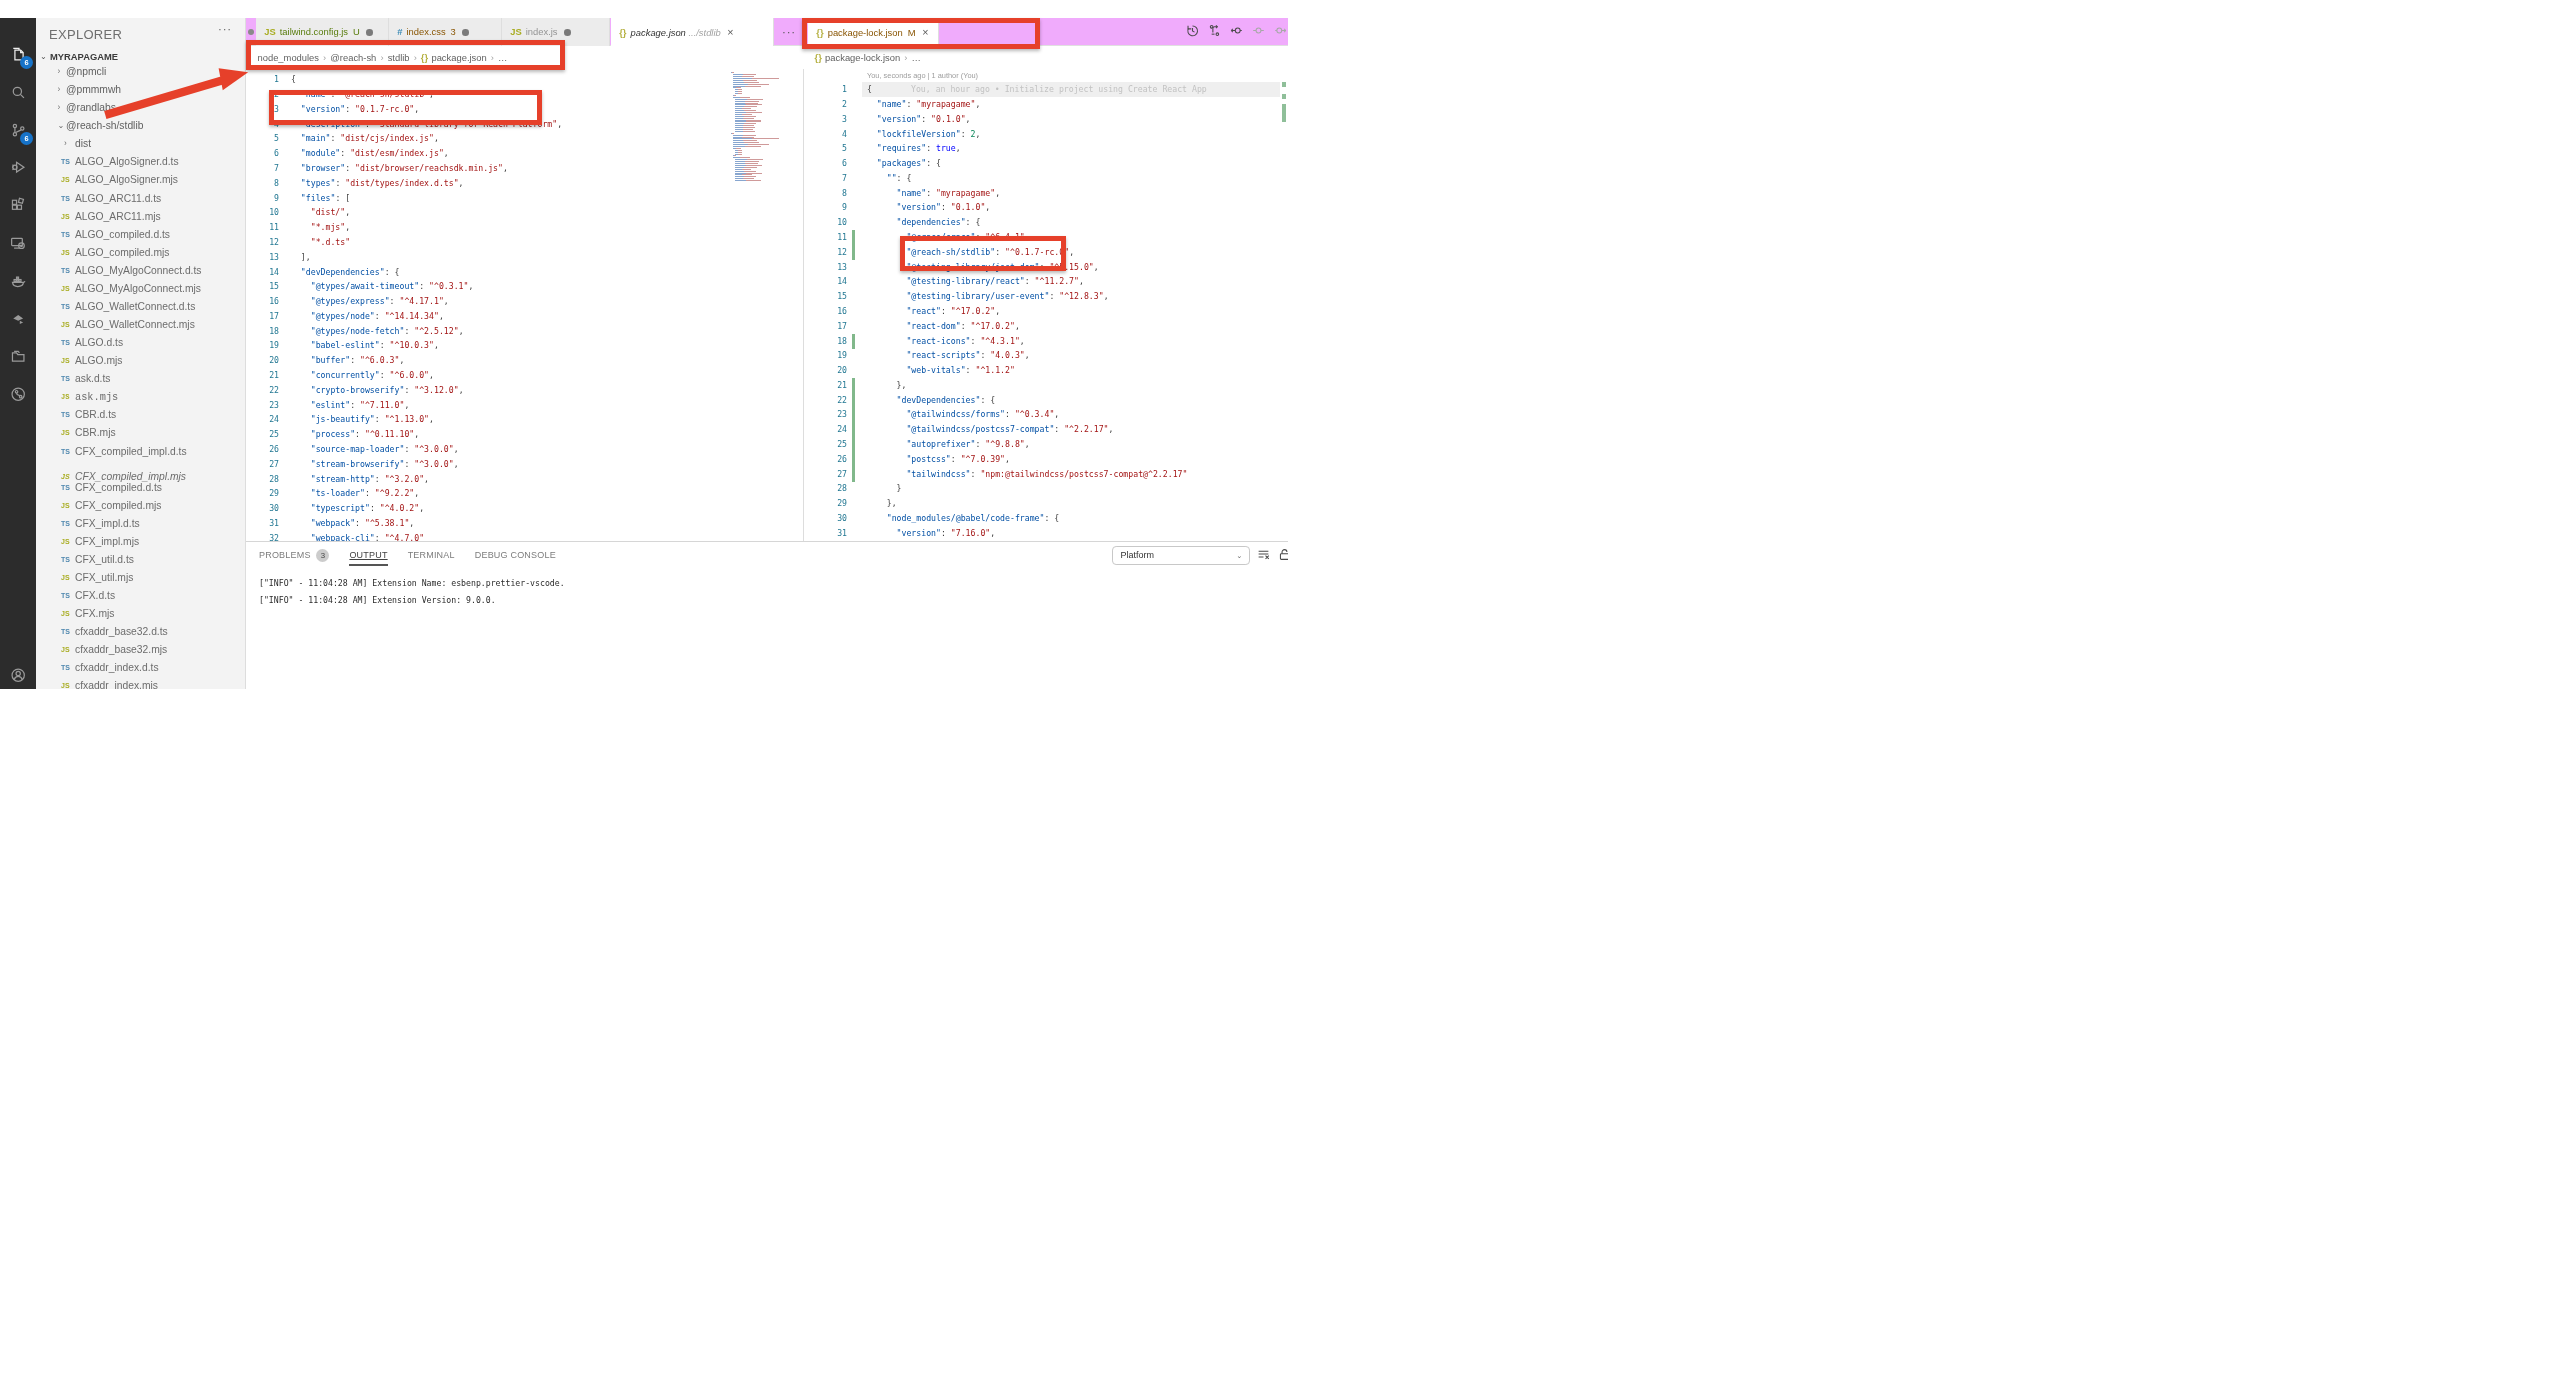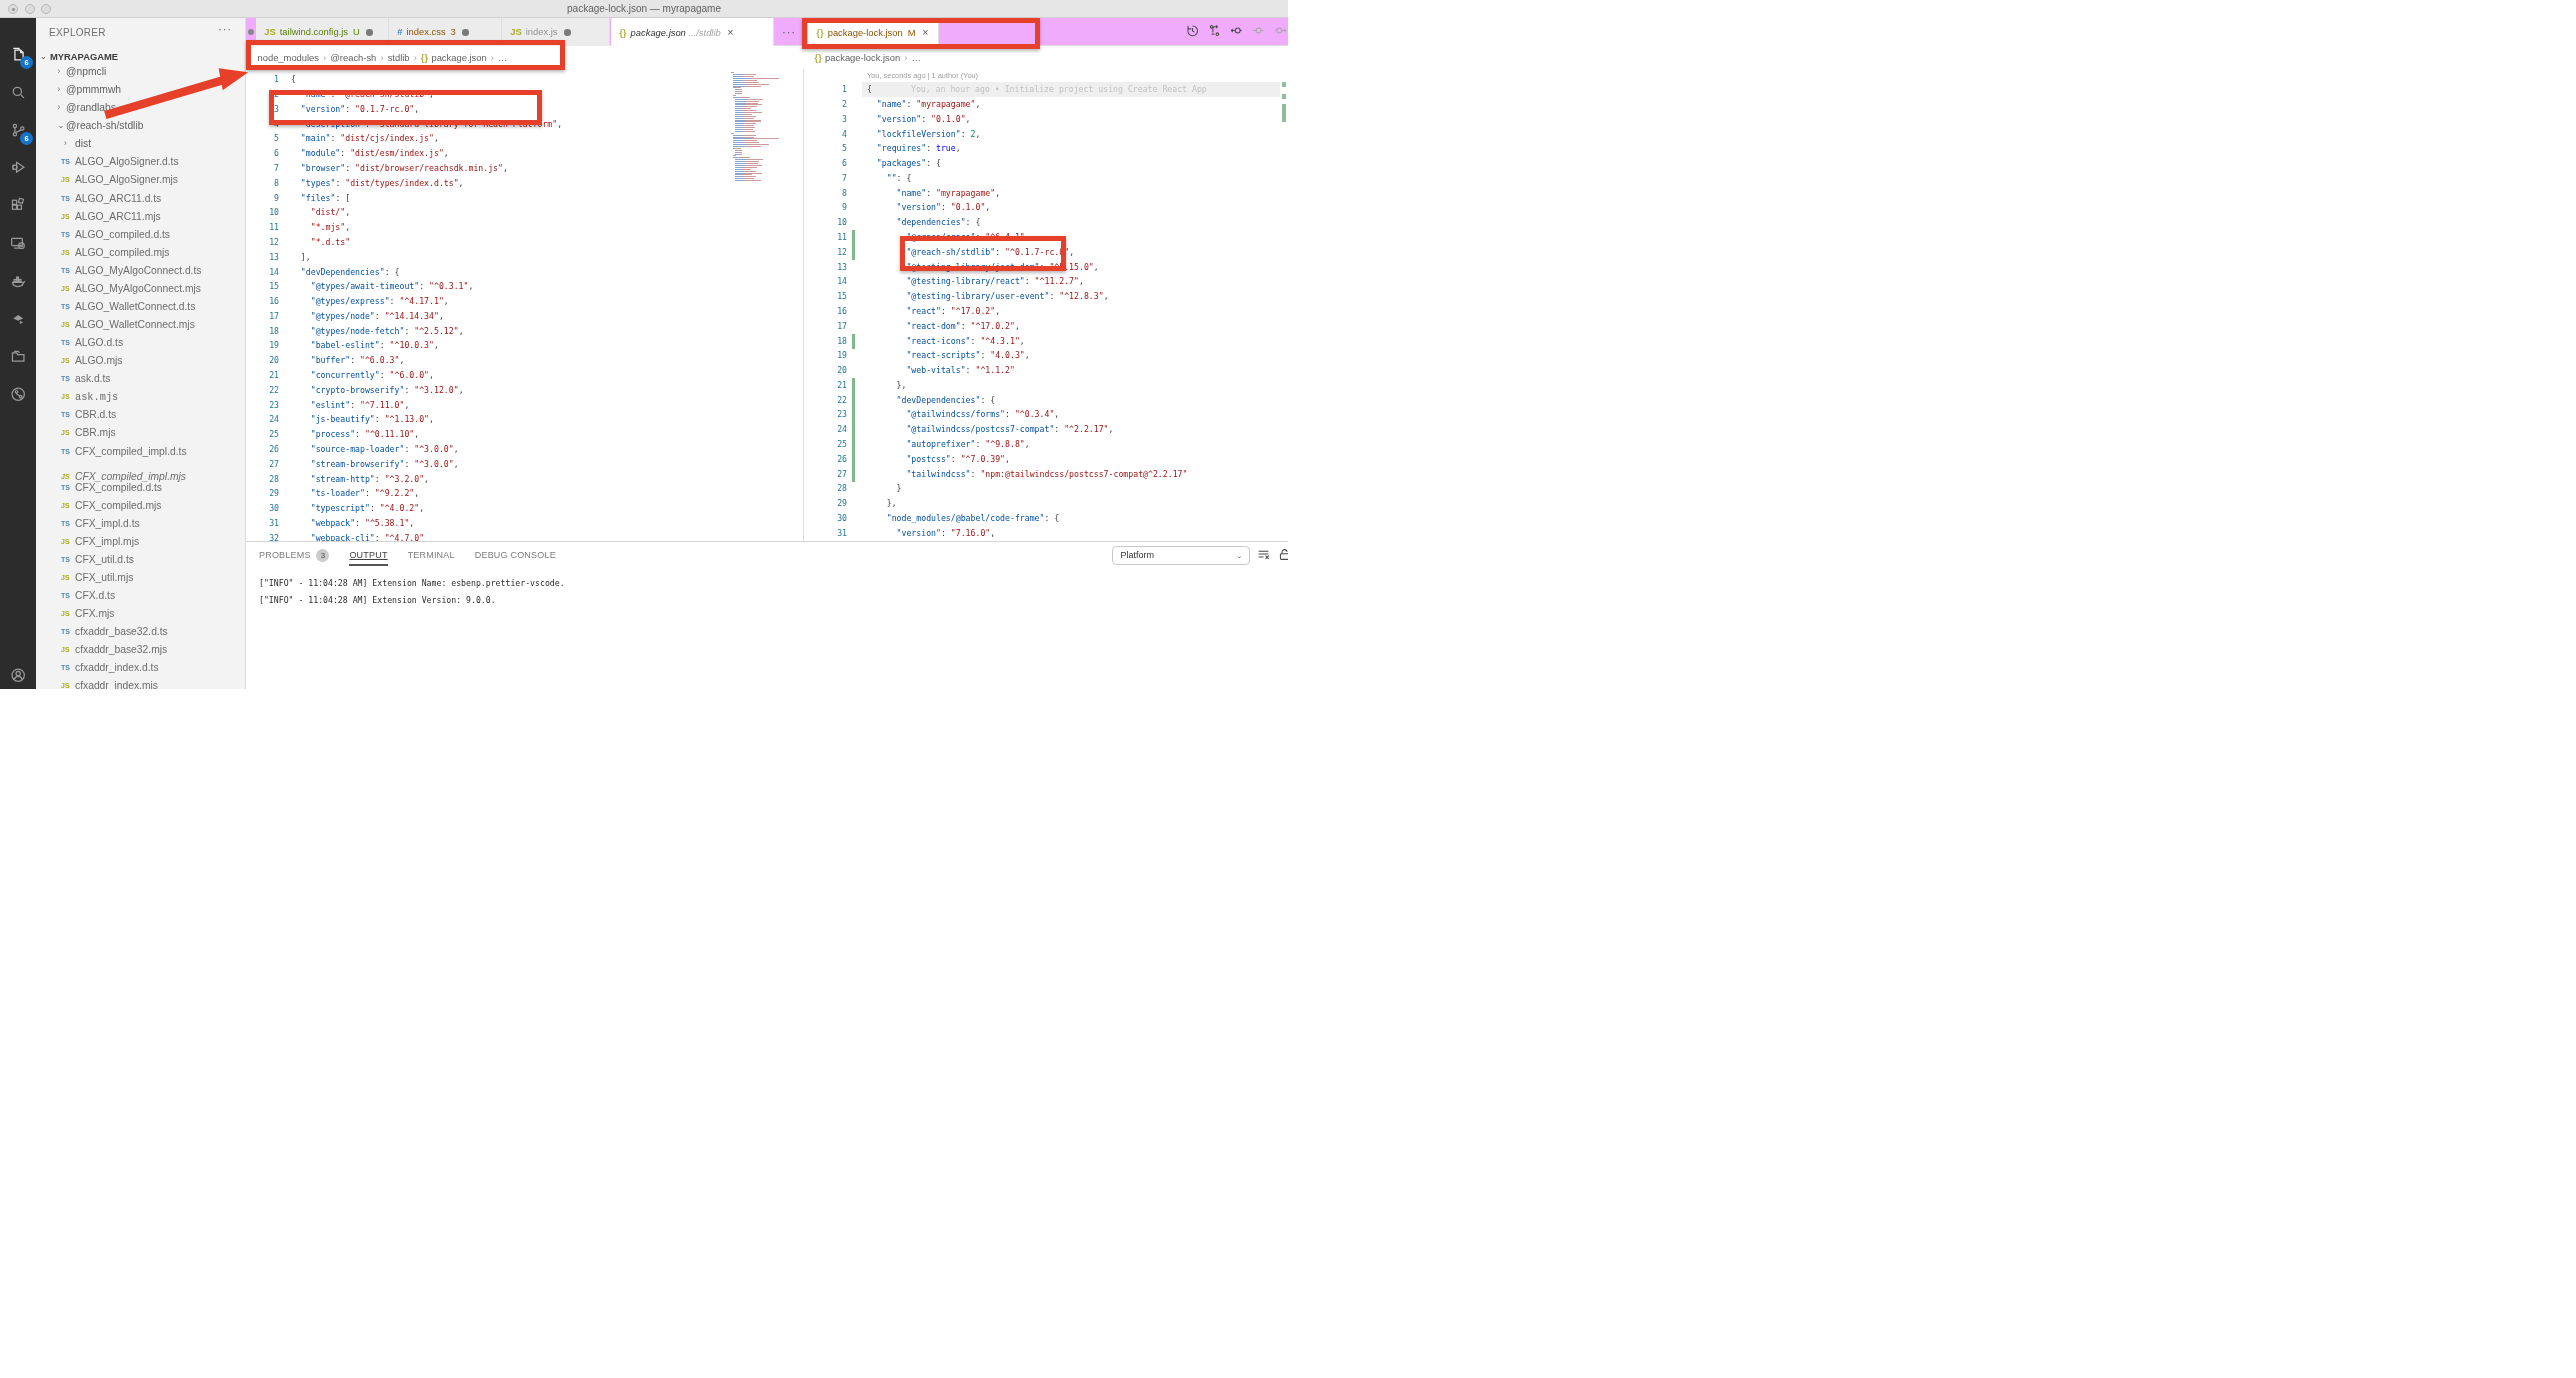--- a/index.html
+++ b/index.html
@@ -20,21 +20,21 @@
   .act-item { position:absolute; left:0; width:36px; height:36px; display:flex; align-items:center; justify-content:center; }
   .act-item svg { stroke:#9a9a9a; fill:none; stroke-width:1.5; }
   .act-item.active svg { stroke:#f0f0f0; }
   .act-badge { position:absolute; right:3.3px; bottom:3.3px; min-width:12.3px; height:12.3px; border-radius:6.6px;
     background:#1673c9; color:#fff; font-size:7.4px; font-weight:bold; display:flex; align-items:center; justify-content:center; padding:0 2.5px; }
 
   
   .sidebar { position:absolute; left:36px; top:18px; width:210px; height:671px; background:#f3f3f3;
     border-right:0.8px solid #ddd; overflow:hidden; }
   .sb-header { position:absolute; left:0; top:0; width:100%; height:30px; }
-  .sb-title { position:absolute; left:13px; top:9px; font-size:10px; color:#6f6f6f; letter-spacing:0.3px; }
+  .sb-title { position:absolute; left:13px; top:9px; font-size:13px; color:#6f6f6f; letter-spacing:0.3px; }
   .sb-more { position:absolute; right:13px; top:5px; font-size:11.5px; color:#616161; letter-spacing:0.8px; }
   .sb-project { position:absolute; left:0; top:30px; width:100%; height:18px; background:#f3f3f3; z-index:3;
     font-size:9.4px; font-weight:bold; color:#3c3c3c; line-height:18px; }
   .sb-project .chev { position:absolute; left:4.1px; color:#555; font-weight:normal; font-size:8.2px; }
   .sb-project .lbl { position:absolute; left:14px; }
   .tree { position:absolute; left:0; top:45px; width:100%; bottom:0; overflow:hidden; }
   .trow { position:absolute; left:0; width:100%; height:18px; line-height:18px; font-size:10.3px; color:#616161; }
   .trow .chev { position:absolute; font-size:8.2px; color:#6a6a6a; top:0; }
   .trow .ficon { position:absolute; font-size:7px; font-weight:bold; top:0; }
   .ficon.ts { color:#4f87ae; } .ficon.js { color:#a9ad23; }
@@ -105,28 +105,20 @@
 
   
   .anno { position:absolute; border-style:solid; box-shadow:0 1.6px 3.3px rgba(0,0,0,.28); z-index:50; }
   #anno-arrow { position:absolute; left:0; top:0; width:1288px; height:689px; z-index:51; pointer-events:none; }
 </style>
 </head>
 <body>
 
 <div id="app">
 
-  <div class="titlebar">
-    <div class="traffic" style="left:8.2px">
-        <div class="inner"></div>
-      </div>
-    <div class="traffic" style="left:25px"></div>
-    <div class="traffic" style="left:41px"></div>
-    <div class="win-title">package-lock.json — myrapagame</div>
-  </div>
 
   <div class="activitybar" id="activitybar">
       <div class="act-item active" style="top: 18px;">
         <svg width="16.4" height="16.4" viewBox="0 0 20 20">
           <path d="M6 5h7l3 3v9H6z"></path>
           <path d="M4 3h7v2M13 5v3h3"></path>
         </svg>
         <div class="act-badge">6</div>
       </div>
       <div class="act-item" style="top: 56px;">

